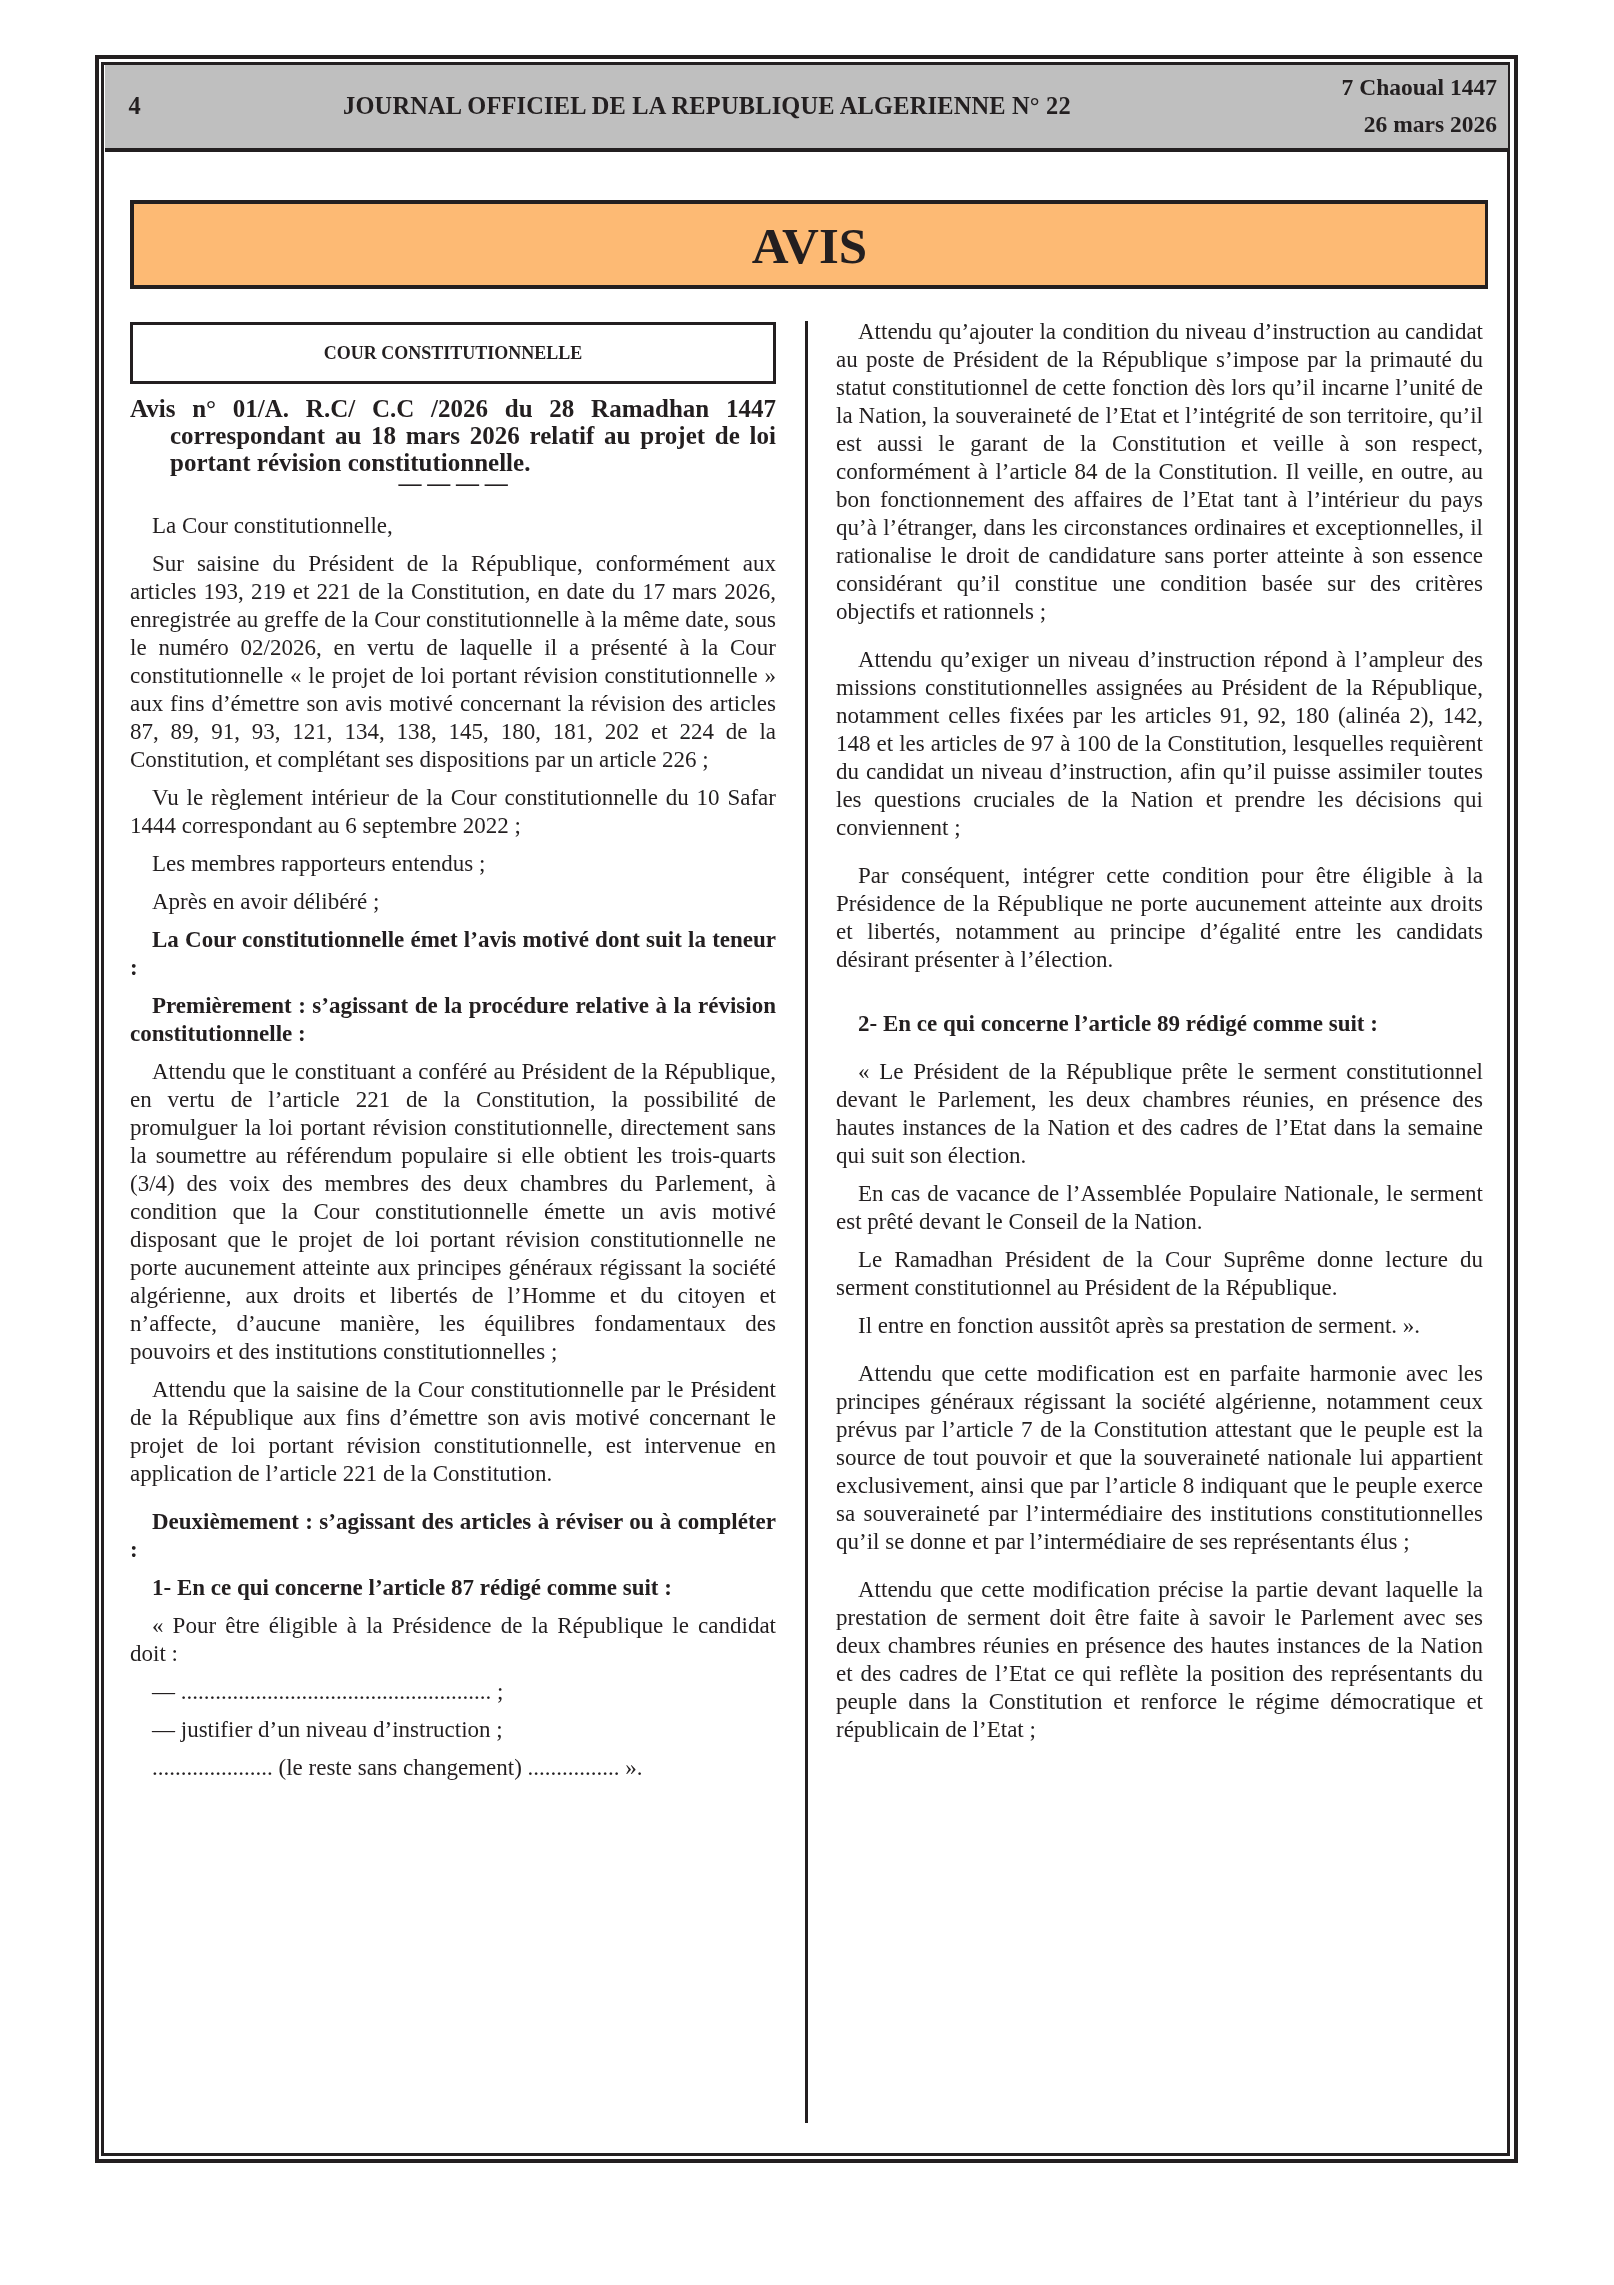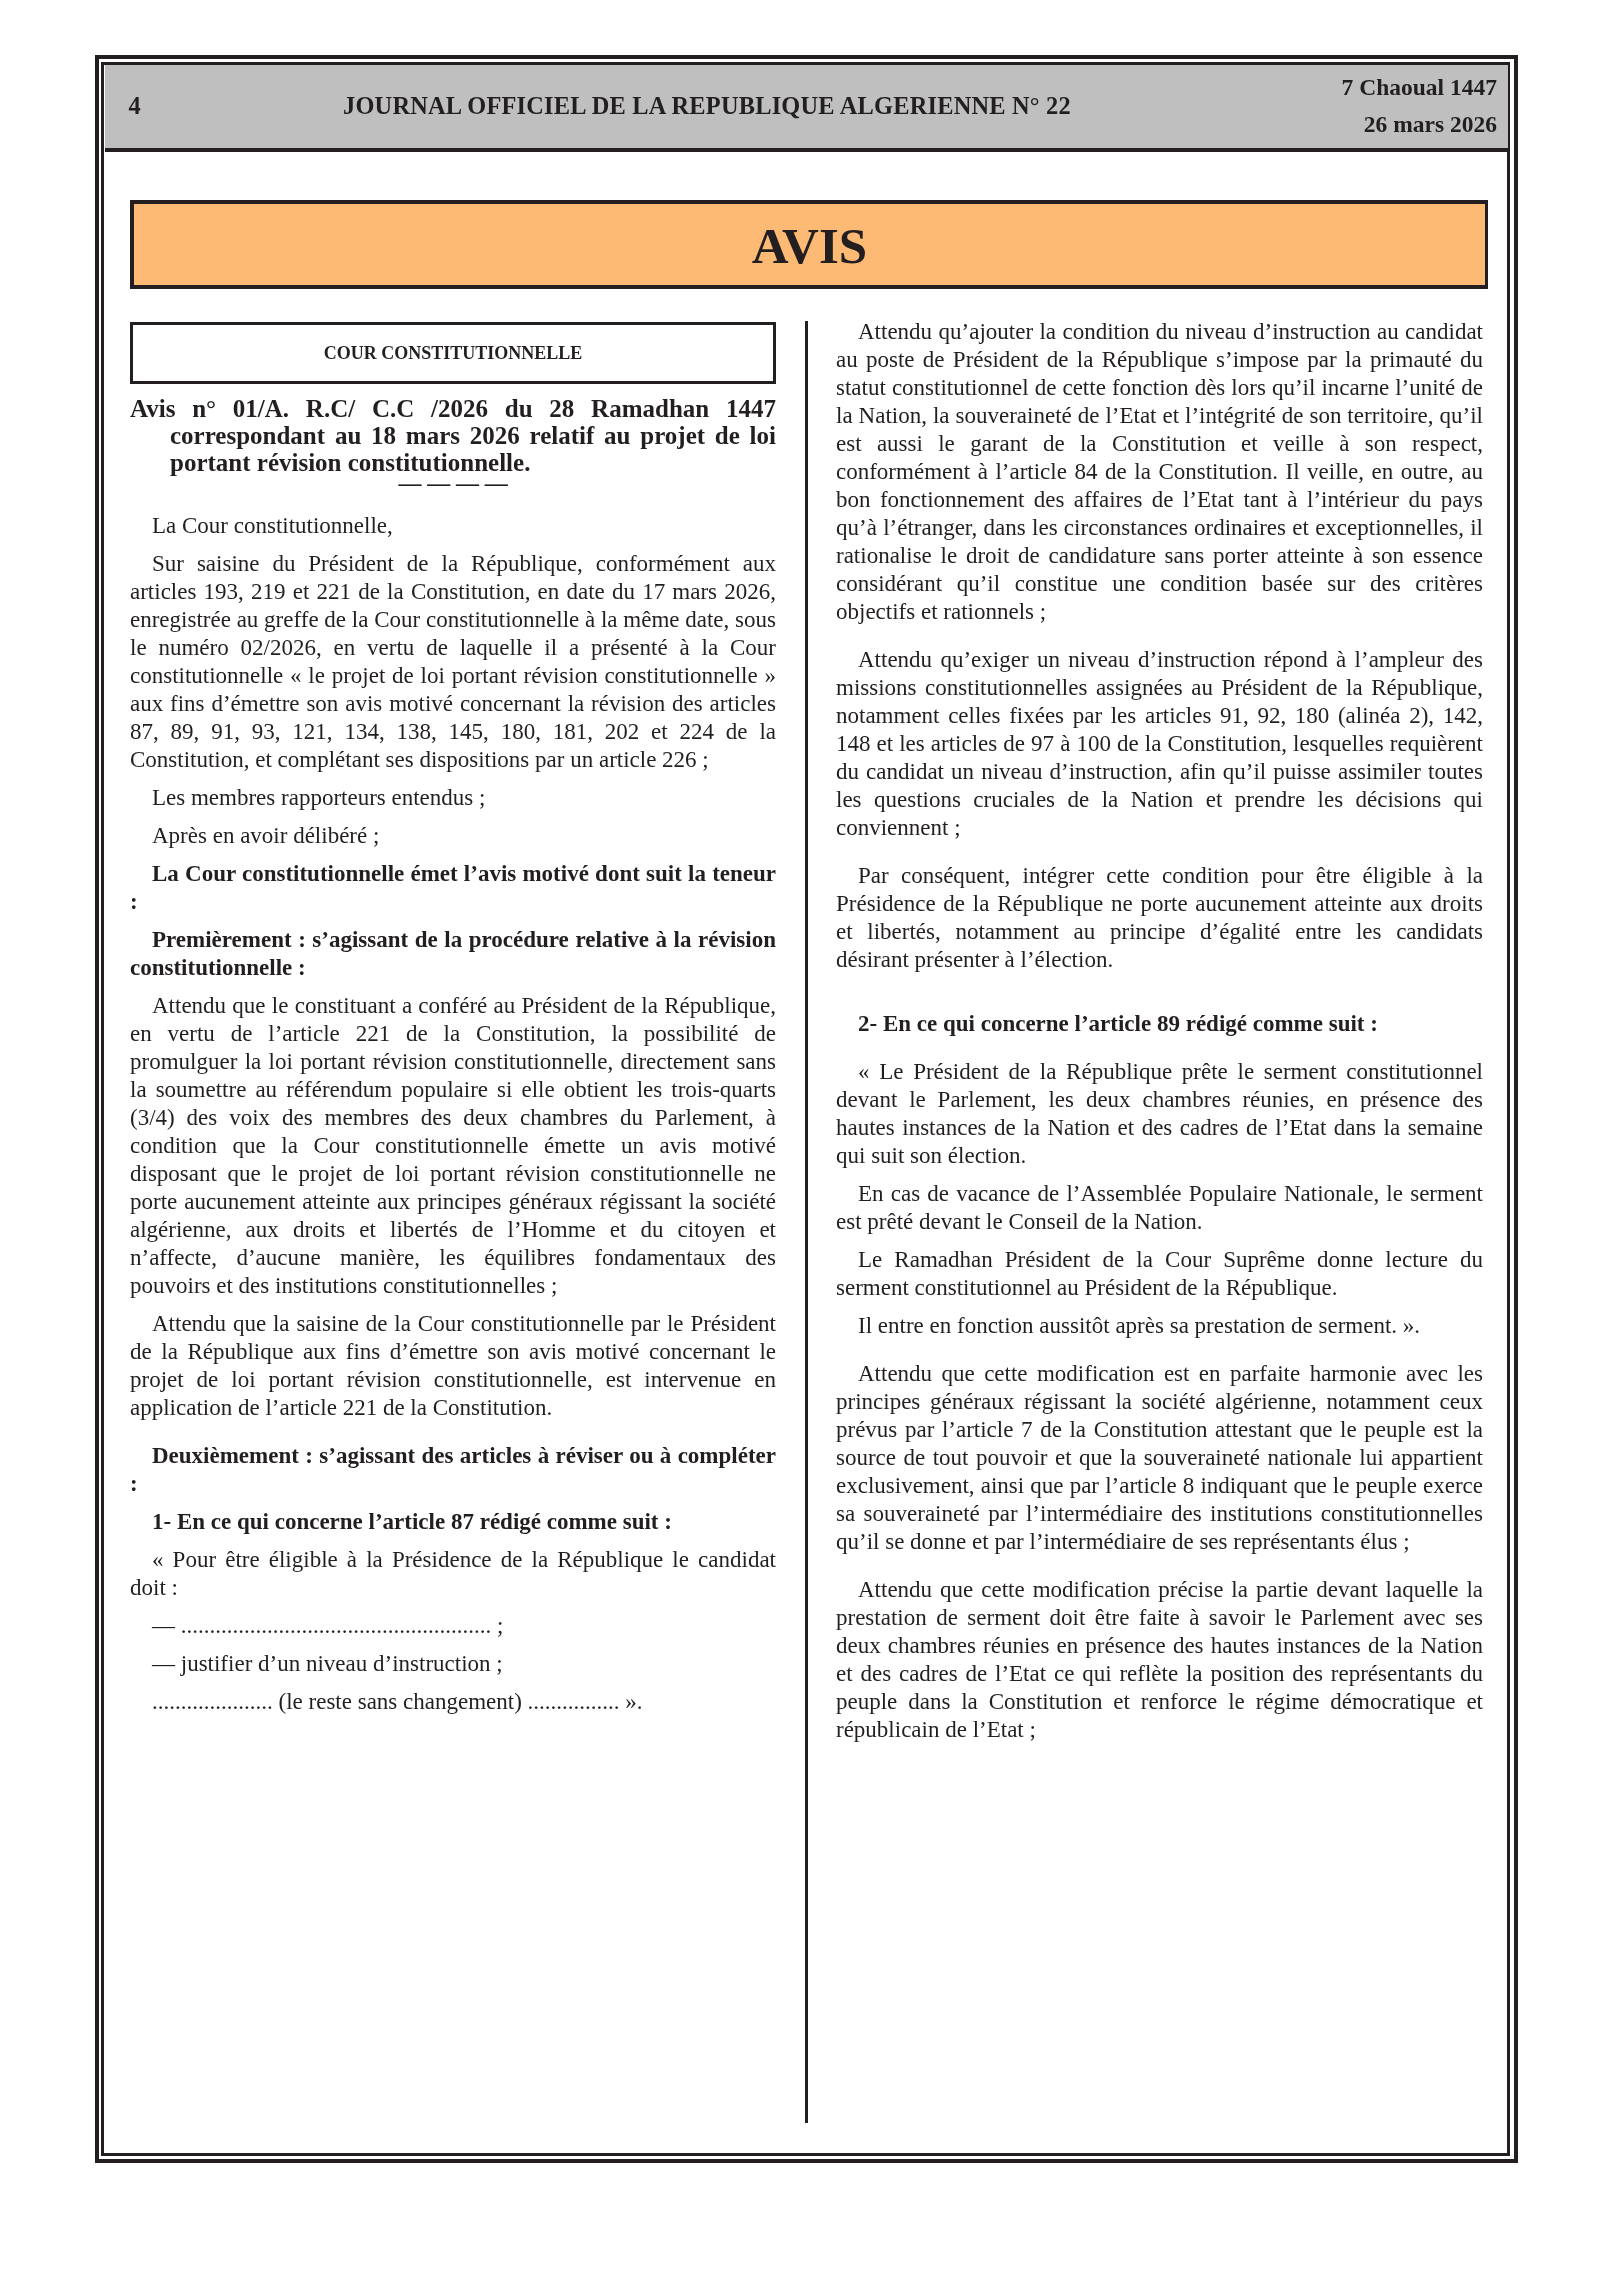--- a/index.html
+++ b/index.html
@@ -48,20 +48,21 @@
 <div class="divider"></div>
 
 <div class="col col-left">
   <div class="cour-box">
     <div class="cour-title">COUR CONSTITUTIONNELLE</div>
   </div>
   <p class="avis-ref">Avis n° 01/A. R.C/ C.C /2026 du 28 Ramadhan 1447 correspondant au 18 mars 2026 relatif au projet de loi portant révision constitutionnelle.</p>
   <div class="sep">— — — —</div>
   <p class="sp-l">La Cour constitutionnelle,</p>
   <p>Sur saisine du Président de la République, conformément aux articles 193, 219 et 221 de la Constitution, en date du 17 mars 2026, enregistrée au greffe de la Cour constitutionnelle à la même date, sous le numéro 02/2026, en vertu de laquelle il a présenté à la Cour constitutionnelle « le projet de loi portant révision constitutionnelle » aux fins d’émettre son avis motivé concernant la révision des articles 87, 89, 91, 93, 121, 134, 138, 145, 180, 181, 202 et 224 de la Constitution, et complétant ses dispositions par un article 226 ;</p>
+  <p>Vu le règlement intérieur de la Cour constitutionnelle du 10 Safar 1444 correspondant au 6 septembre 2022 ;</p>
   <p>Les membres rapporteurs entendus ;</p>
   <p>Après en avoir délibéré ;</p>
   <p class="b">La Cour constitutionnelle émet l’avis motivé dont suit la teneur :</p>
   <p class="b">Premièrement : s’agissant de la procédure relative à la révision constitutionnelle :</p>
   <p>Attendu que le constituant a conféré au Président de la République, en vertu de l’article 221 de la Constitution, la possibilité de promulguer la loi portant révision constitutionnelle, directement sans la soumettre au référendum populaire si elle obtient les trois-quarts (3/4) des voix des membres des deux chambres du Parlement, à condition que la Cour constitutionnelle émette un avis motivé disposant que le projet de loi portant révision constitutionnelle ne porte aucunement atteinte aux principes généraux régissant la société algérienne, aux droits et libertés de l’Homme et du citoyen et n’affecte, d’aucune manière, les équilibres fondamentaux des pouvoirs et des institutions constitutionnelles ;</p>
   <p>Attendu que la saisine de la Cour constitutionnelle par le Président de la République aux fins d’émettre son avis motivé concernant le projet de loi portant révision constitutionnelle, est intervenue en application de l’article 221 de la Constitution.</p>
   <p class="b sp-l">Deuxièmement : s’agissant des articles à réviser ou à compléter :</p>
   <p class="b nj">1- En ce qui concerne l’article 87 rédigé comme suit :</p>
   <p>« Pour être éligible à la Présidence de la République le candidat doit :</p>
   <p class="nj">— ...................................................... ;</p>

